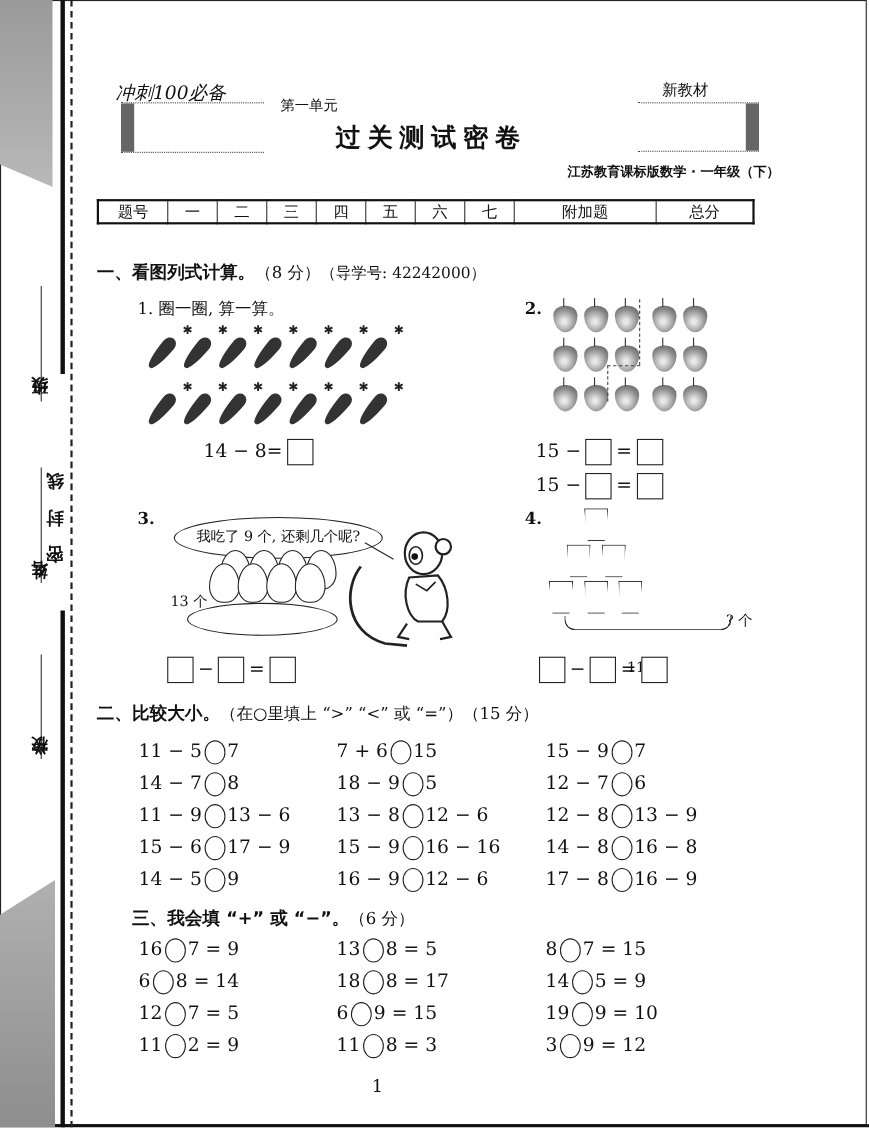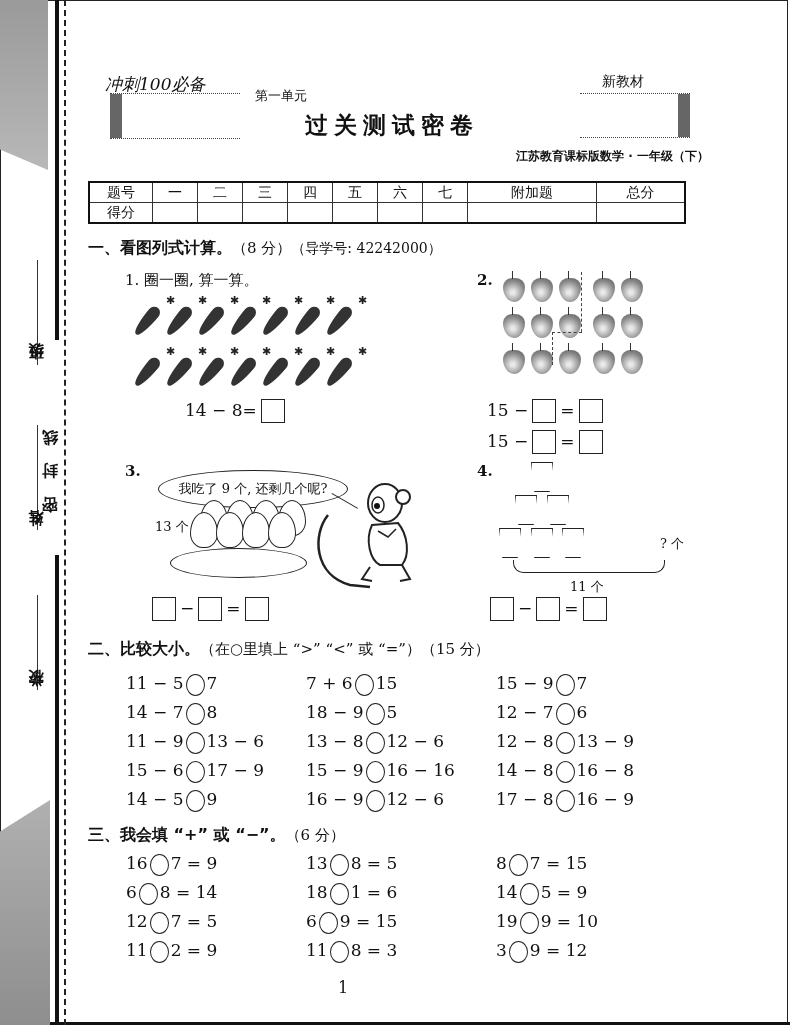--- a/index.html
+++ b/index.html
@@ -99,21 +99,21 @@
   
   .bubble {
     position:absolute; left:158px; top:470px; width:188px; height:36px;
     border:1.5px solid #222; border-radius:50%; background:#fff;
     font-size:13px; text-align:center; line-height:36px;
   }
   .bubble-tail {
     position:absolute; left:332px; top:493px; width:30px; height:20px;
     border-top:1.5px solid #222; transform:rotate(30deg); transform-origin:left top;
   }
-  .count-label { position:absolute; font-size:13px; }
+  .count-label { position:absolute; font-size:13px;margin-top:20px; }
   .plate {
     position:absolute; left:170px; top:548px; width:135px; height:28px;
     border:1.5px solid #222; border-radius:50%; background:#fff;
   }
   .peach-wrap { position:absolute; left:190px; top:512px; display:flex; }
   .peach {
     width:26px; height:34px; border:1.5px solid #222; background:#fff;
     border-radius:50% 50% 45% 45% / 60% 60% 40% 40%; margin-right:-2px;
   }
   .peach-back { position:absolute; left:200px; top:500px; display:flex; }
@@ -167,32 +167,20 @@
     <td>一</td>
     <td>二</td>
     <td>三</td>
     <td>四</td>
     <td>五</td>
     <td>六</td>
     <td>七</td>
     <td>附加题</td>
     <td>总分</td>
   </tr>
-  <tr>
-    <td>得分</td>
-    <td></td>
-    <td></td>
-    <td></td>
-    <td></td>
-    <td></td>
-    <td></td>
-    <td></td>
-    <td></td>
-    <td></td>
-  </tr>
 </tbody>
   </table>
 
 <div class="sec-title" style="top:238px;">
   <span>一、看图列式计算。</span><span class="norm">（8 分）</span><span class="norm" style="font-size:14px;">（导学号: 42242000）</span>
 </div>
 
 <div class="q-label" style="left:125px; top:271px;">1. 圈一圈, 算一算。</div>
 <div class="carrots">
   <div class="carrot-row">
@@ -323,32 +311,32 @@
 
   <div class="cell" style="left:126px; top:760px;"><span>15 − 6</span><span class="circle"></span><span>17 − 9</span></div>
   <div class="cell" style="left:306px; top:760px;"><span>15 − 9</span><span class="circle"></span><span>16 − 16</span></div>
   <div class="cell" style="left:496px; top:760px;"><span>14 − 8</span><span class="circle"></span><span>16 − 8</span></div>
 
   <div class="cell" style="left:126px; top:789px;"><span>14 − 5</span><span class="circle"></span><span>9</span></div>
   <div class="cell" style="left:306px; top:789px;"><span>16 − 9</span><span class="circle"></span><span>12 − 6</span></div>
   <div class="cell" style="left:496px; top:789px;"><span>17 − 8</span><span class="circle"></span><span>16 − 9</span></div>
 </div>
 
-<div class="sec-title" style="top:825px;">
+<div class="sec-title" style="top:825px;margin-left:32px;">
   <span>三、我会填 “+” 或 “−”。</span><span class="norm">（6 分）</span>
 </div>
 
 <div>
 
   <div class="cell" style="left:126px; top:853px;"><span>16</span><span class="circle"></span><span>7 = 9</span></div>
   <div class="cell" style="left:306px; top:853px;"><span>13</span><span class="circle"></span><span>8 = 5</span></div>
   <div class="cell" style="left:496px; top:853px;"><span>8</span><span class="circle"></span><span>7 = 15</span></div>
 
   <div class="cell" style="left:126px; top:882px;"><span>6</span><span class="circle"></span><span>8 = 14</span></div>
-  <div class="cell" style="left:306px; top:882px;"><span>18</span><span class="circle"></span><span>1 = 6</span></div>
+  <div class="cell" style="left:306px; top:882px;"><span>18</span><span class="circle"></span><span>8 = 17</span></div>
   <div class="cell" style="left:496px; top:882px;"><span>14</span><span class="circle"></span><span>5 = 9</span></div>
 
   <div class="cell" style="left:126px; top:911px;"><span>12</span><span class="circle"></span><span>7 = 5</span></div>
   <div class="cell" style="left:306px; top:911px;"><span>6</span><span class="circle"></span><span>9 = 15</span></div>
   <div class="cell" style="left:496px; top:911px;"><span>19</span><span class="circle"></span><span>9 = 10</span></div>
 
   <div class="cell" style="left:126px; top:940px;"><span>11</span><span class="circle"></span><span>2 = 9</span></div>
   <div class="cell" style="left:306px; top:940px;"><span>11</span><span class="circle"></span><span>8 = 3</span></div>
   <div class="cell" style="left:496px; top:940px;"><span>3</span><span class="circle"></span><span>9 = 12</span></div>
 </div>

